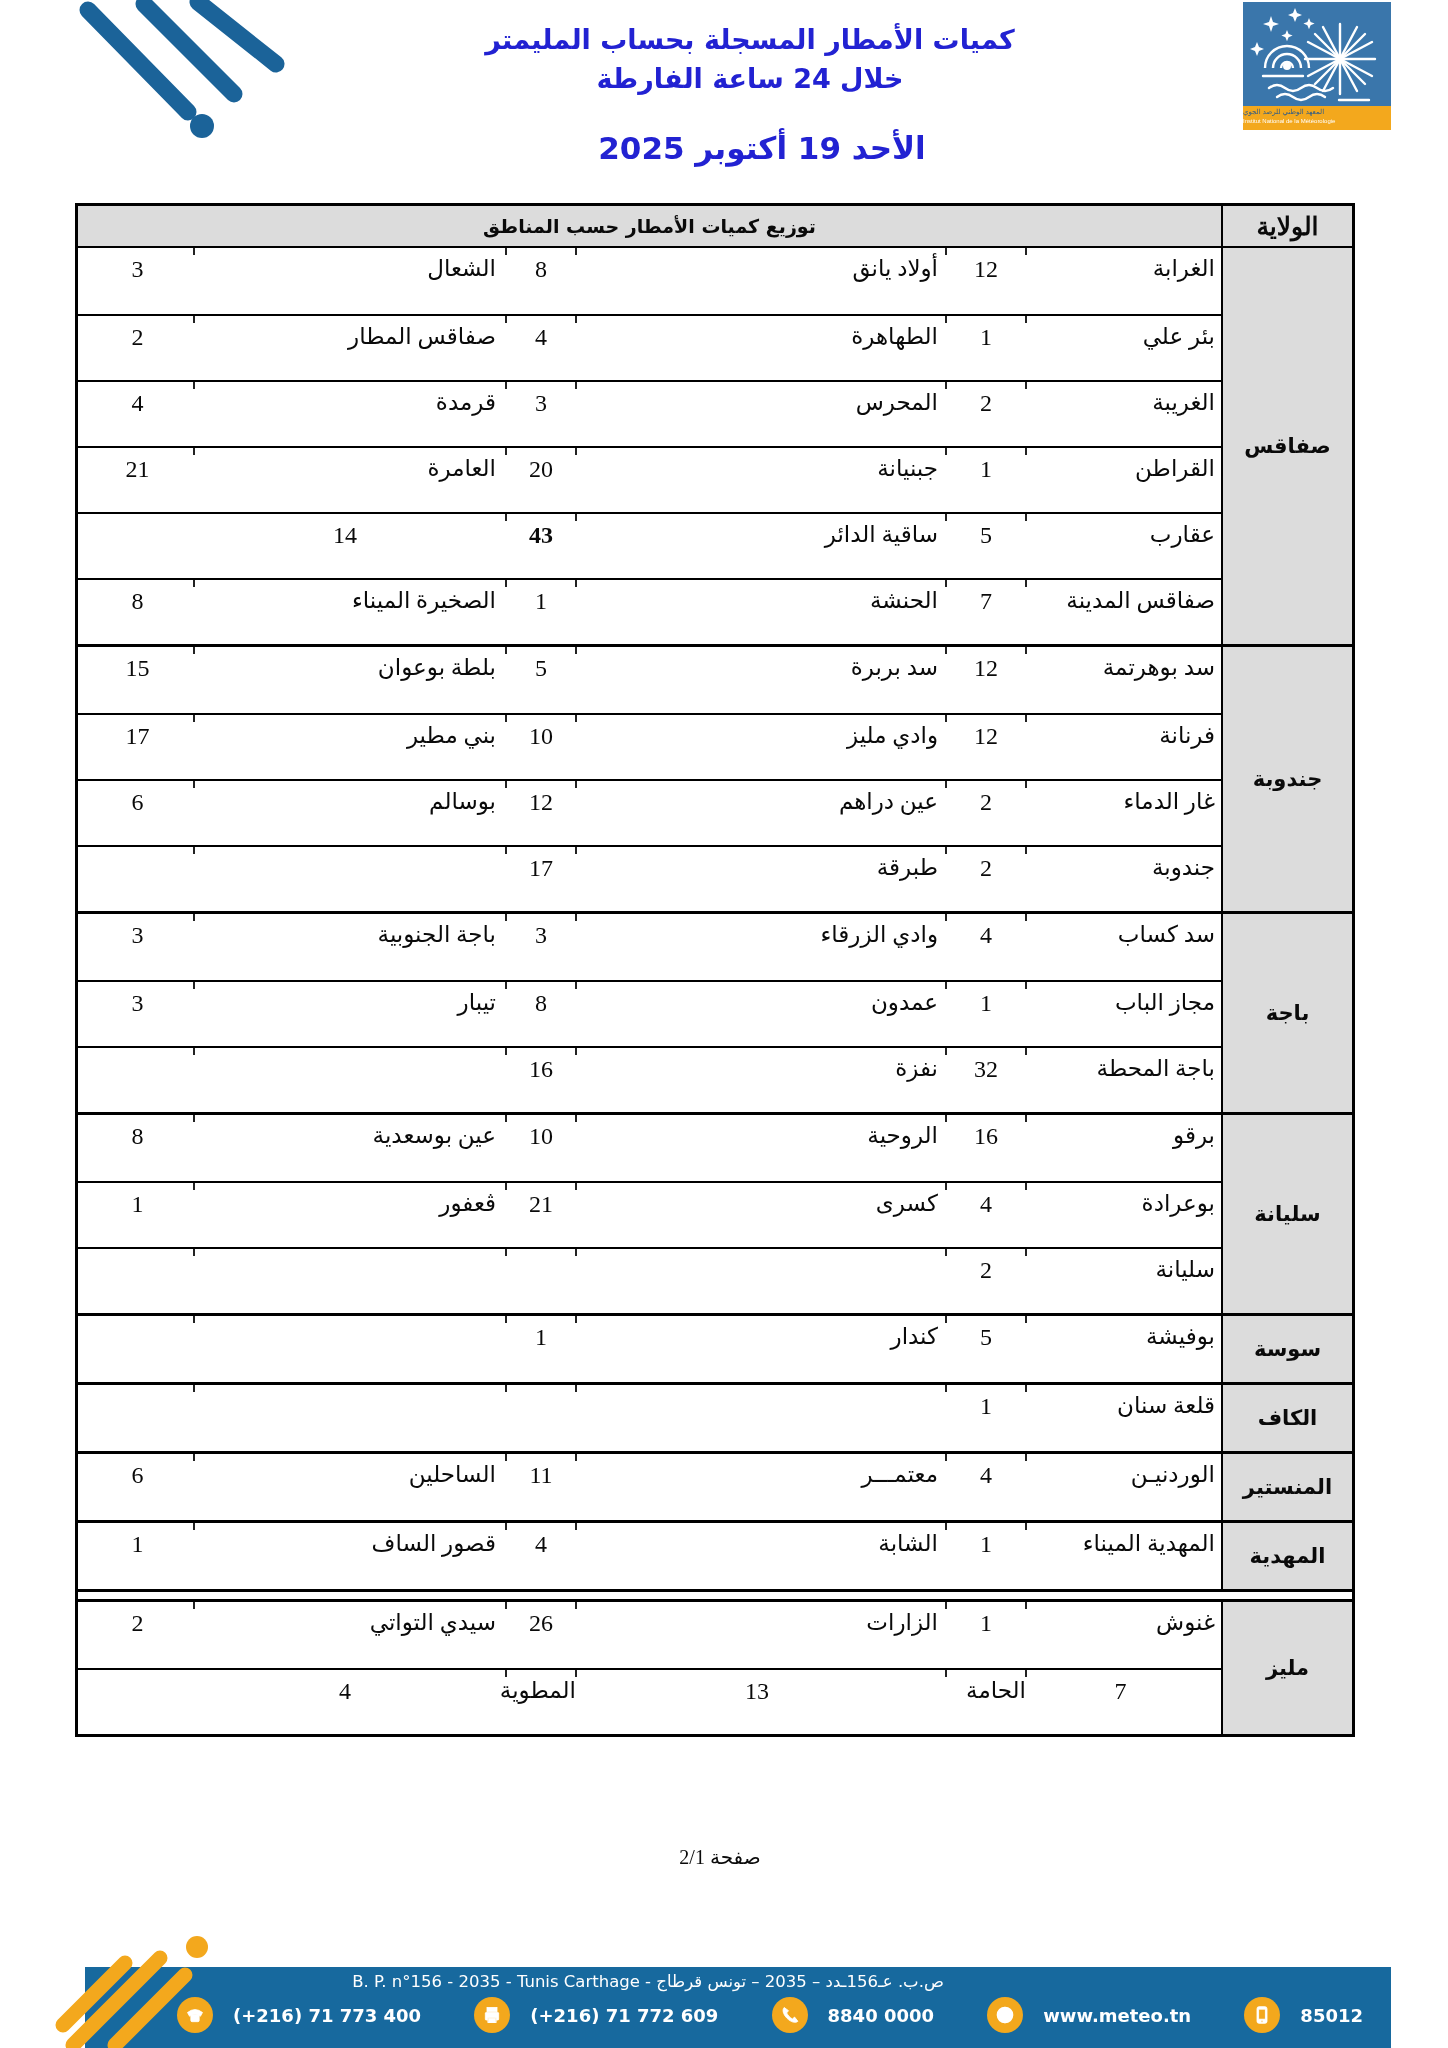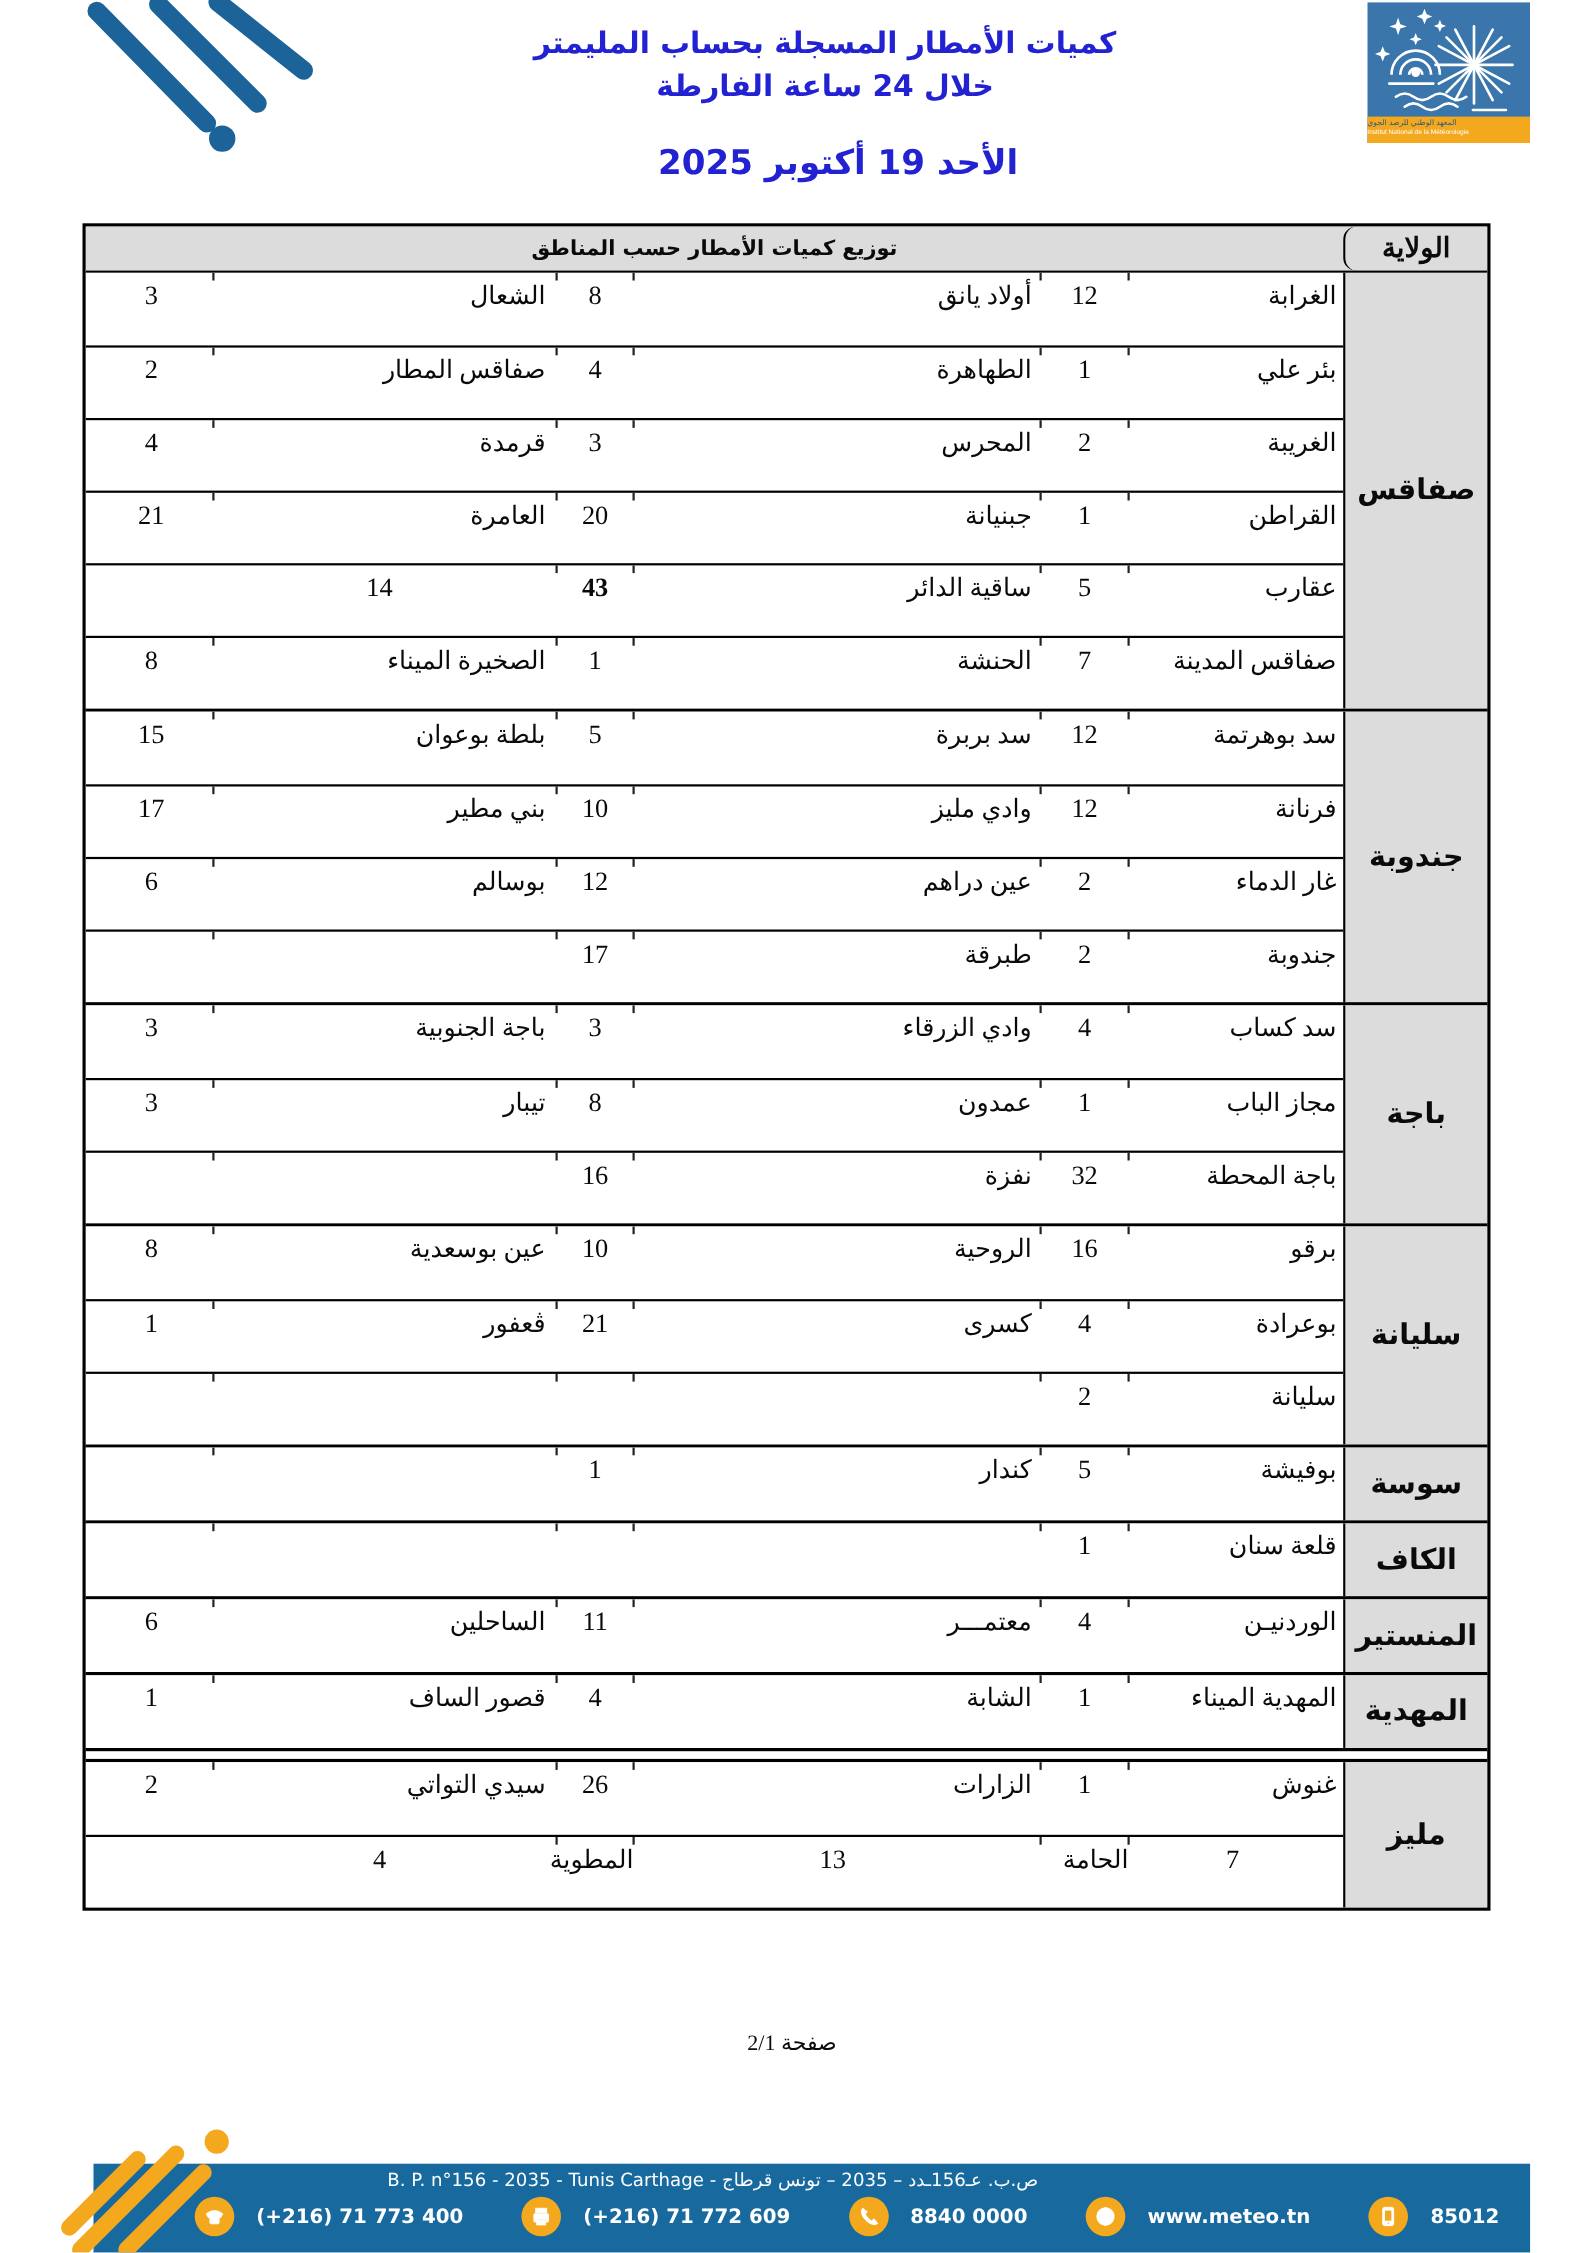--- a/index.html
+++ b/index.html
@@ -14,29 +14,29 @@
   .date-line{position:absolute;top:130px;left:0;width:100%;text-align:center;transform:translateX(38px);
              font-family:"DejaVu Sans",sans-serif;font-weight:bold;font-size:31px;color:#2222d2;}
   .inm-logo{position:absolute;left:1243px;top:2px;width:148px;height:128px;}
   .inm-band-txt{position:absolute;left:1243px;width:140px;text-align:left;color:#29567e;
                 font-family:Liberation Sans, sans-serif;}
 
   
   .rain-table{position:absolute;left:75px;top:203px;width:1280px;border:3px solid #000;direction:rtl;}
   .thead{display:flex;border-bottom:2.5px solid #000;background:#dcdcdc;height:42px;}
   .th-gov{width:131px;flex-shrink:0;border-left:2.5px solid #000;display:flex;align-items:center;justify-content:center;
-          font-weight:bold;font-size:25px;font-family:Liberation Serif, serif;border-radius:12px;}
+          font-weight:bold;font-size:25px;font-family:Liberation Serif, serif;}
   .th-main{flex:1;display:flex;align-items:center;justify-content:center;
            font-weight:bold;font-size:19px;font-family:"DejaVu Sans",sans-serif;}
   .section{display:flex;}
   .section + .section{border-top:3px solid #000;}
   .section.gap{margin-top:7px;border-top:3px solid #000;}
   .gov-cell{width:131px;flex-shrink:0;border-left:2.5px solid #000;background:#dcdcdc;
             display:flex;align-items:center;justify-content:center;
-            font-weight:bold;font-size:26px;font-family:"DejaVu Sans",sans-serif;}
+            font-weight:bold;font-size:21px;font-family:"DejaVu Sans",sans-serif;}
   .rows{flex:1;display:flex;flex-direction:column;}
   .row{display:flex;height:66px;background:#fff;}
   .row + .row{border-top:2.5px solid #000;}
   .cell{position:relative;flex-shrink:0;padding-top:6px;font-size:23px;line-height:30px;white-space:nowrap;overflow:visible;}
   .cell:not(:first-child)::before{content:"";position:absolute;top:0;right:-1px;width:2px;height:7px;background:#222;}
   .cell.st{text-align:right;padding-left:4px;}
   .cell.vl{text-align:center;font-size:24px;font-family:"Liberation Serif","DejaVu Sans",serif;}
   .cell.vl.b{font-weight:bold;}
   .row .cell:nth-child(1){width:195px;padding-right:6px;}
   .row .cell:nth-child(2){width:80px;}

